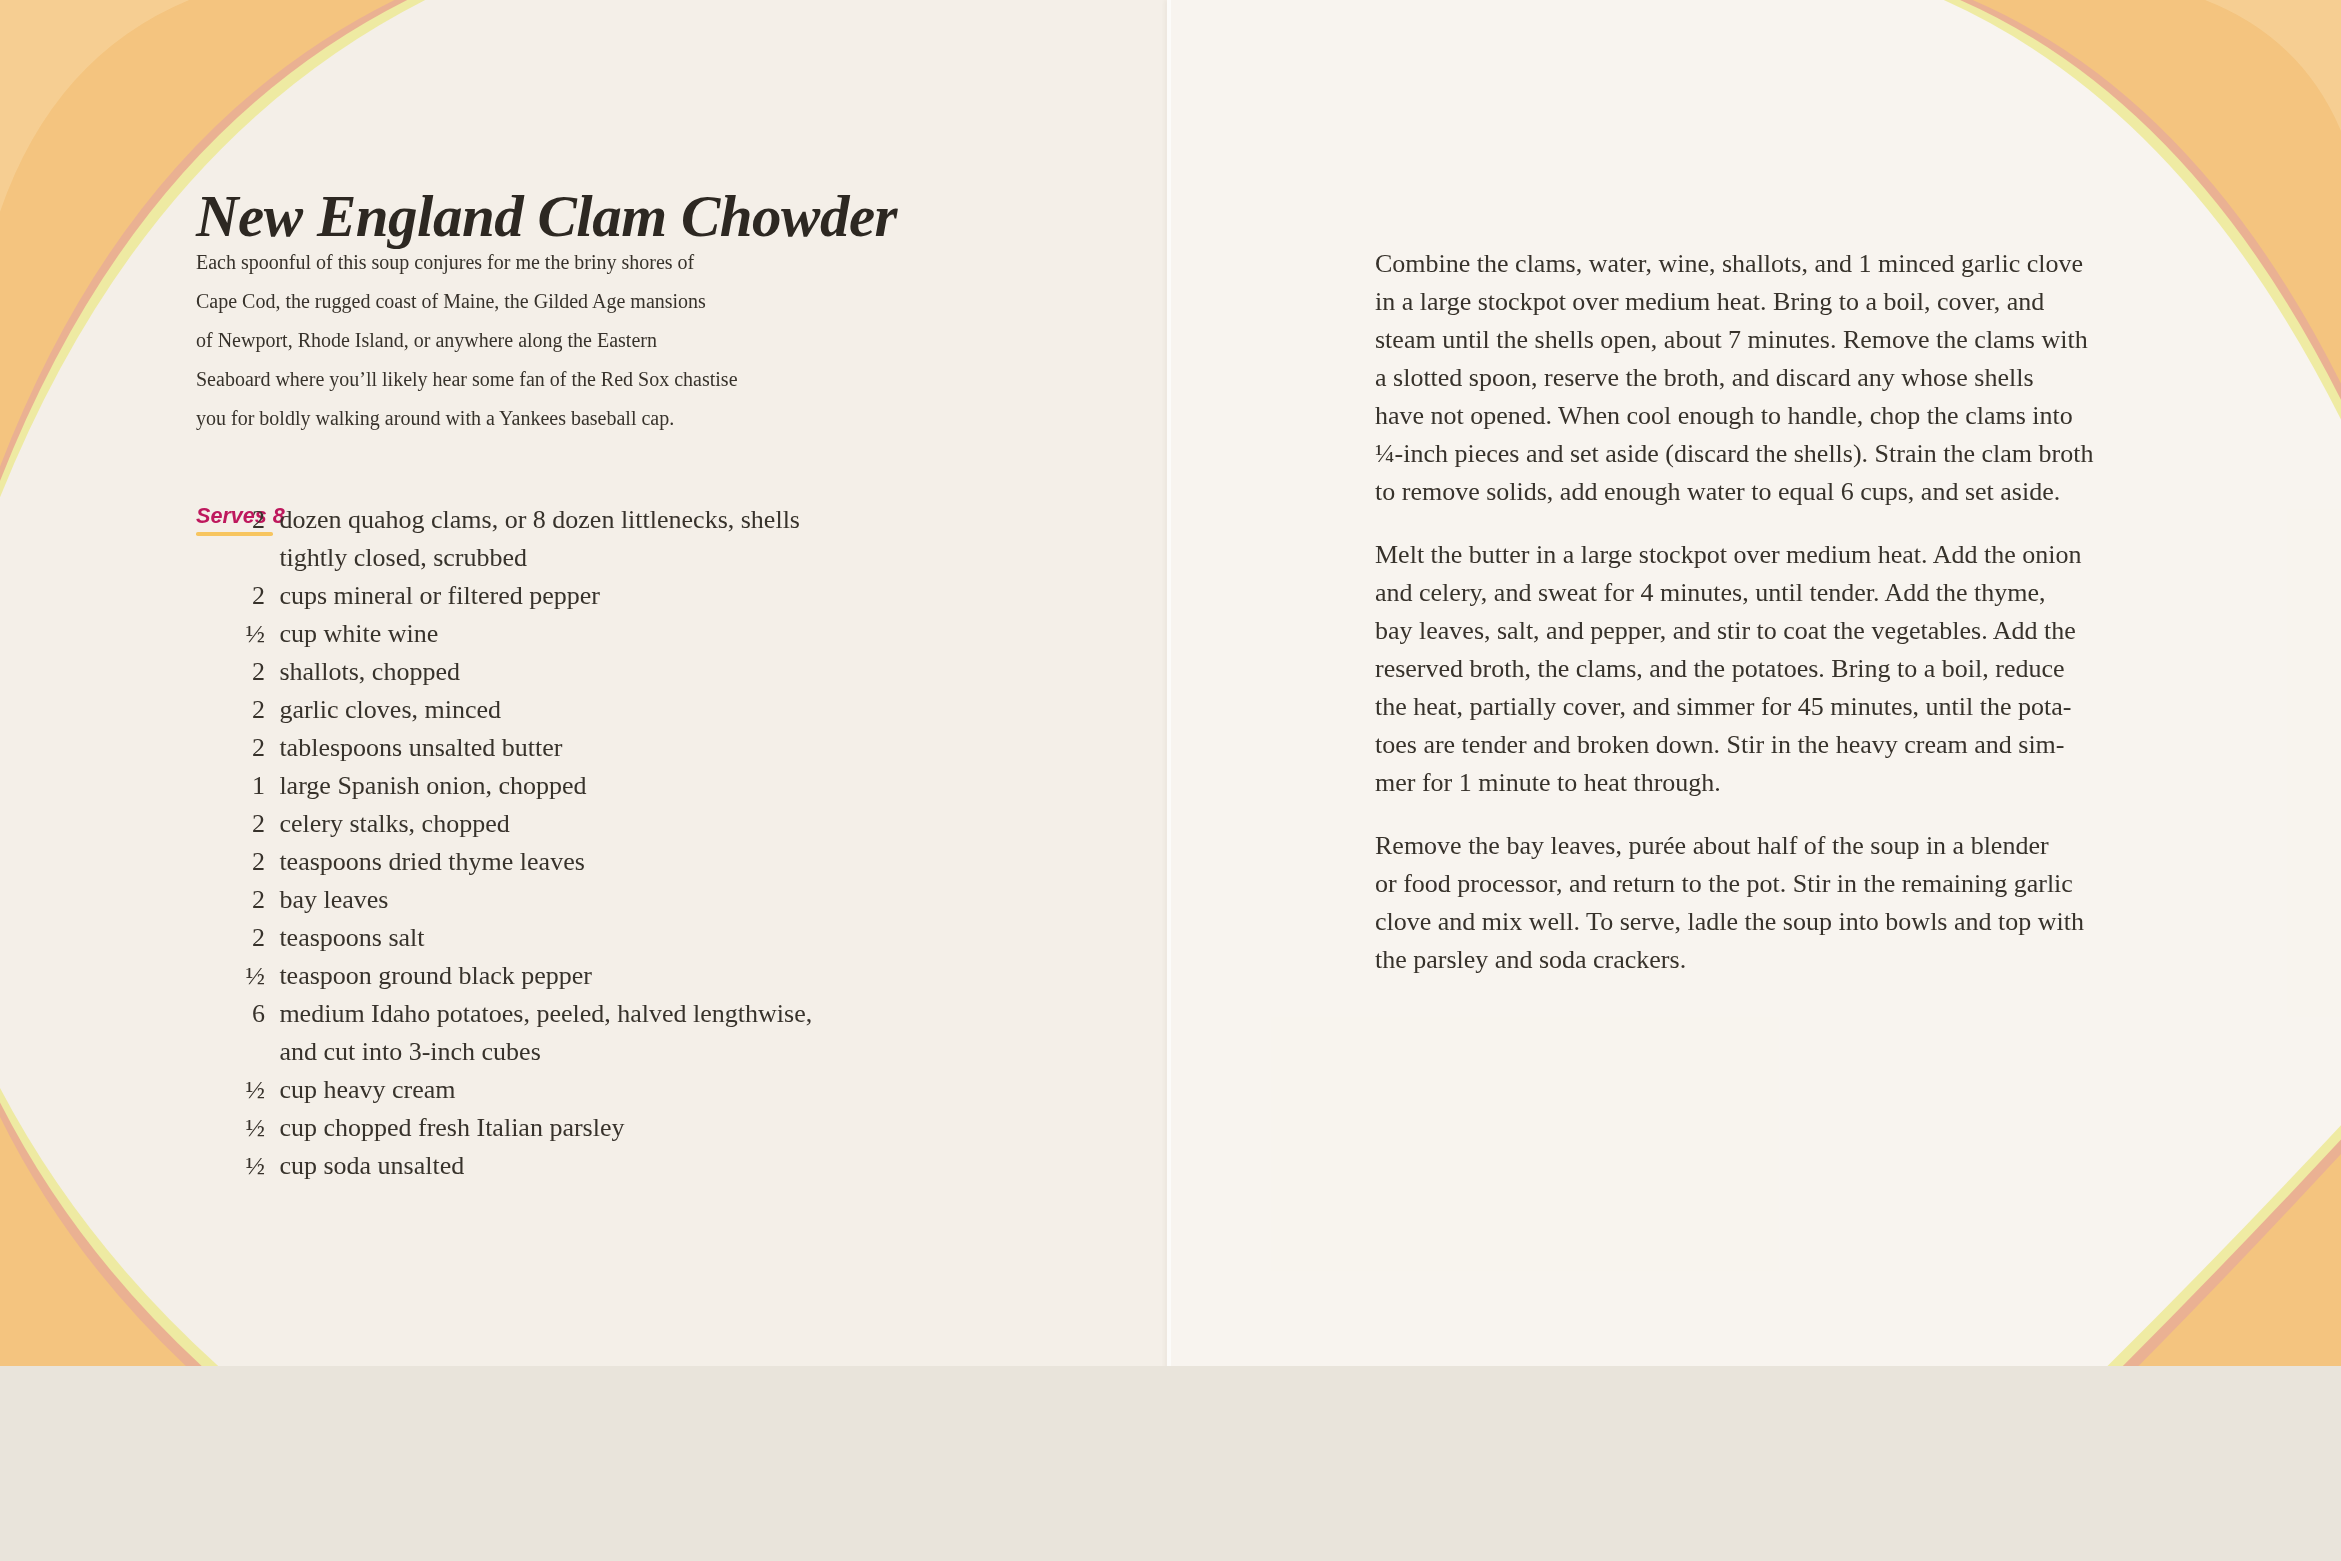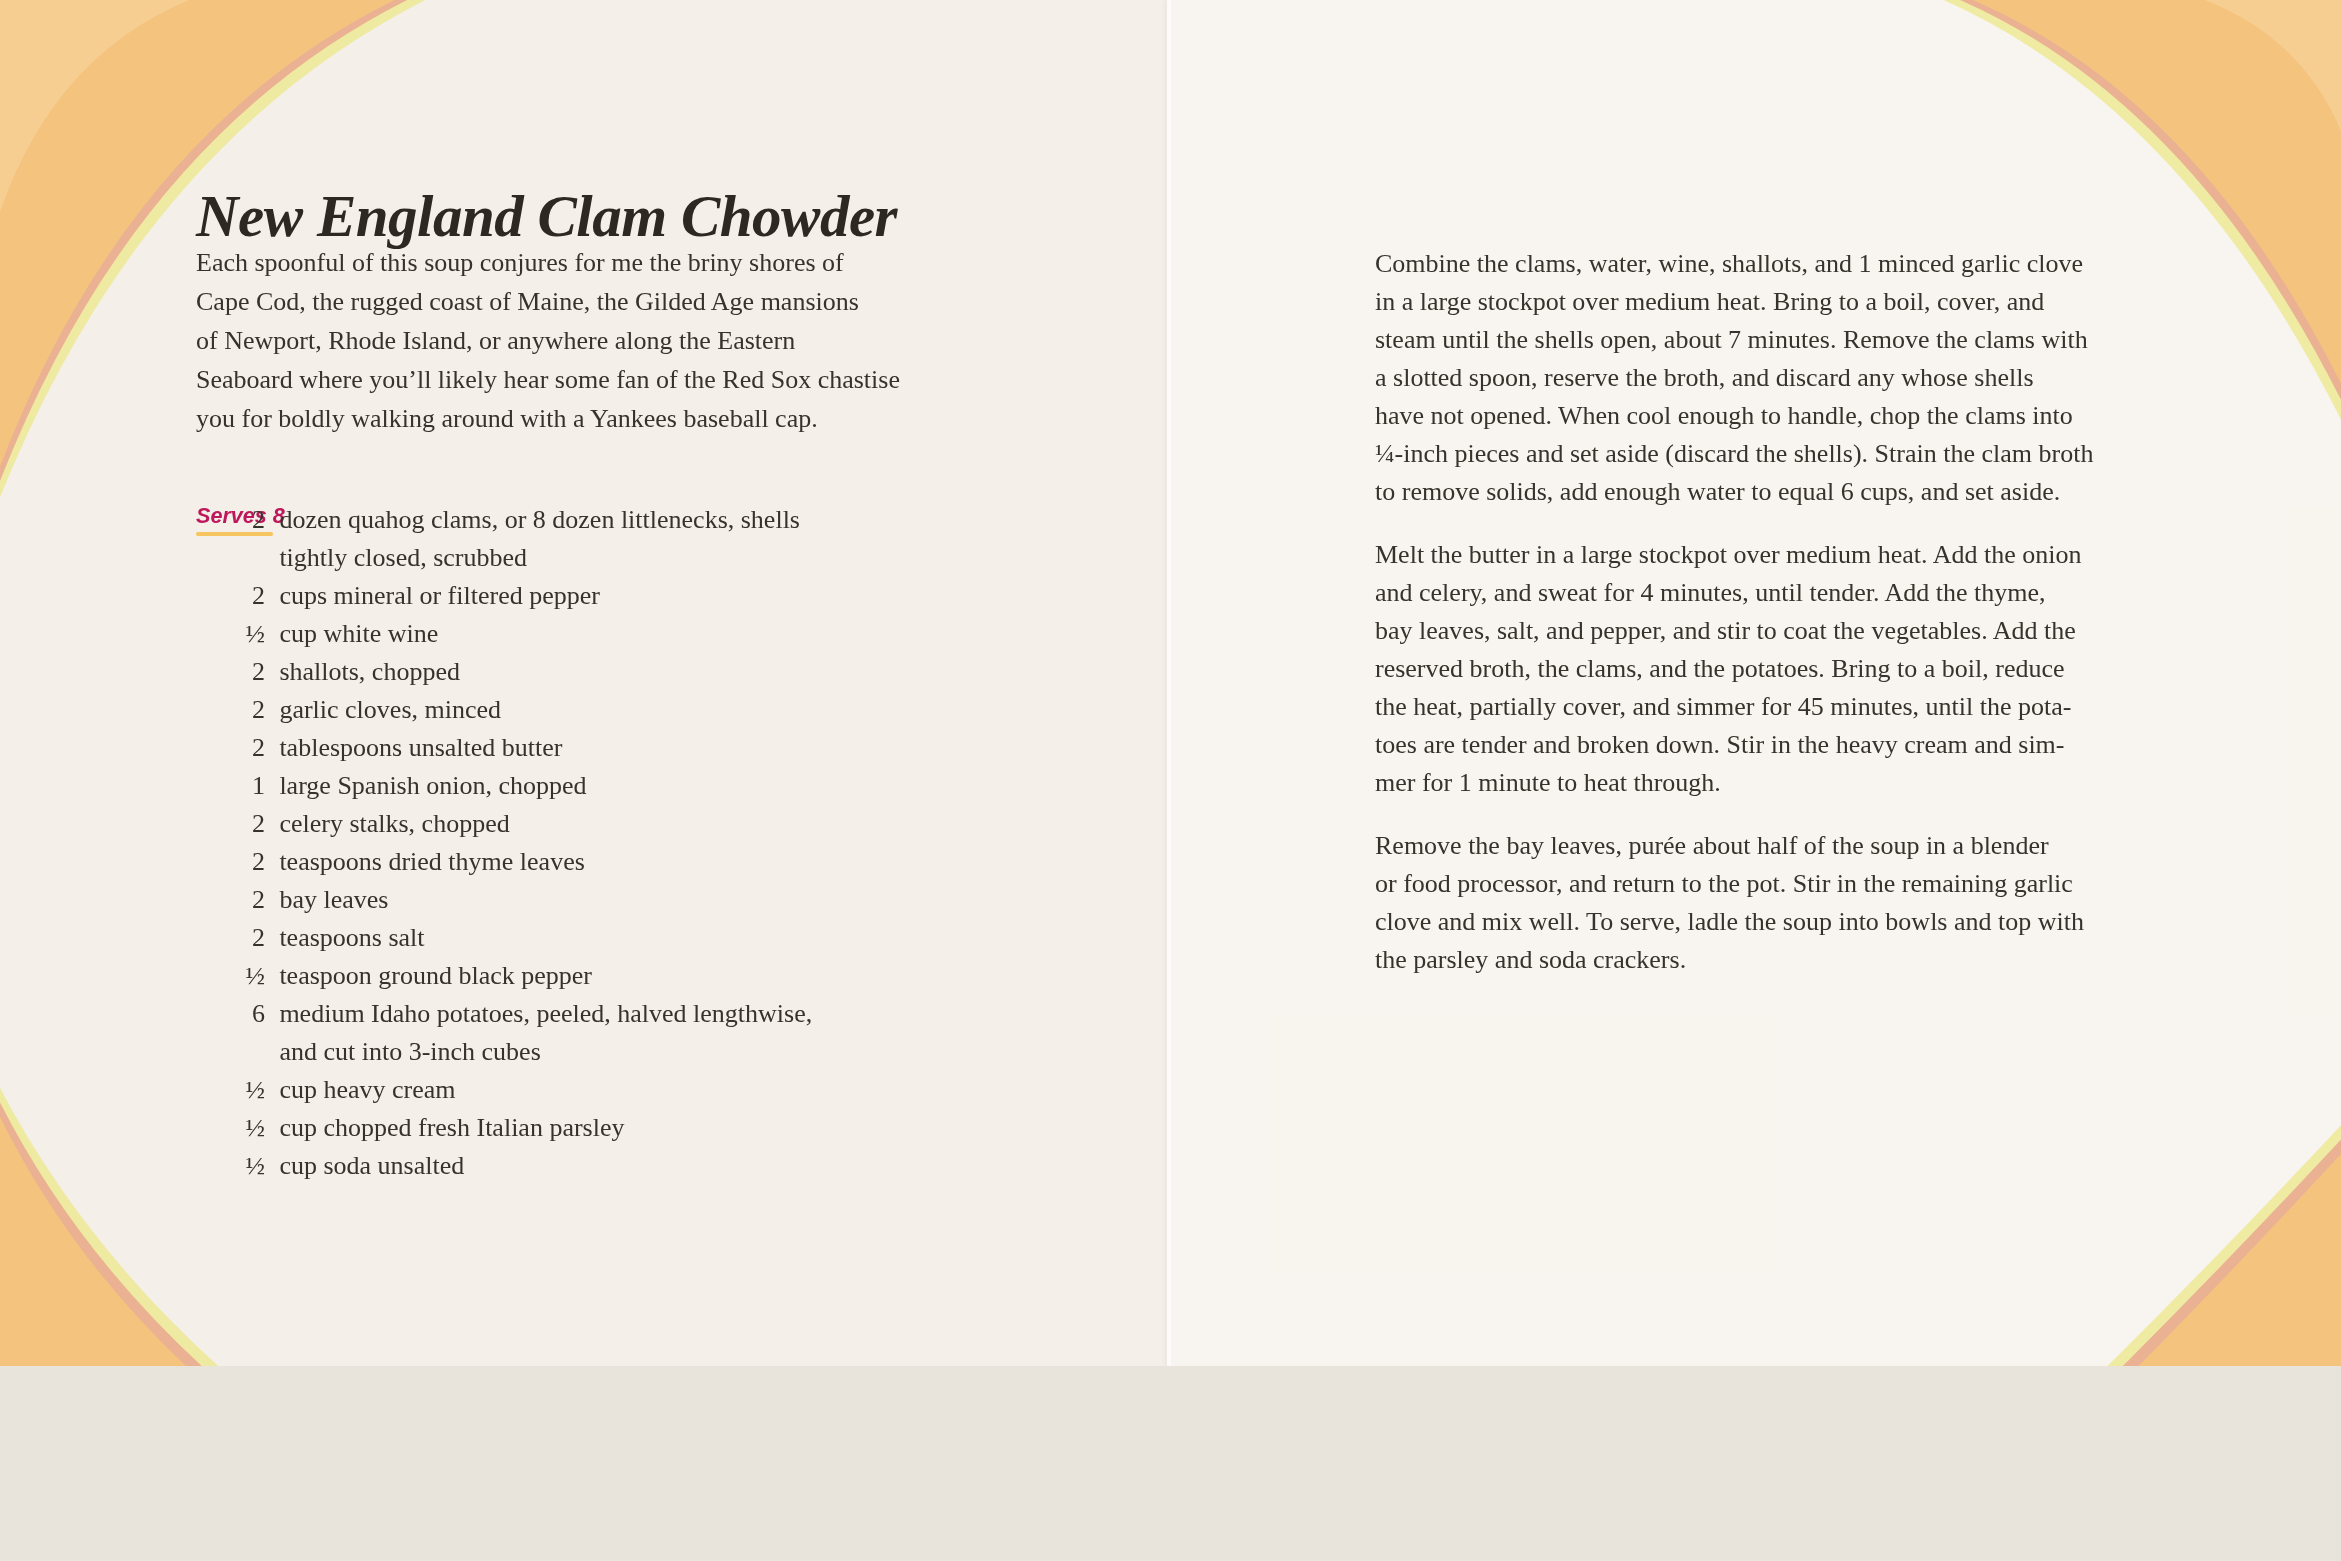--- a/index.html
+++ b/index.html
@@ -27,21 +27,21 @@
   }
 
   
   .recipe-title{
     position:absolute;left:196px;top:144px;
     font-size:59px;line-height:1.1;font-style:italic;
     color:#2d2822;letter-spacing:-0.5px;white-space:nowrap;
   }
   .intro{
     position:absolute;left:196px;top:243px;width:829px;
-    font-size:26px;line-height:39px;white-space:pre-line;
+    font-size:20px;line-height:39px;white-space:pre-line;
   }
   .serves{position:absolute;left:196px;top:456px;}
   .serves-label{
     font-family:"Liberation Sans","DejaVu Sans",sans-serif;
     font-weight:bold;font-style:italic;font-size:21.6px;color:#be185d;
     display:block;line-height:25px;margin-top:47px;
   }
   .serves-rule{width:77px;height:4.5px;margin-top:3.6px;border-radius:1.8px;}
   .ingredients{position:absolute;left:196px;top:501px;width:901px;}
   .ing-row{display:flex;align-items:flex-start;font-size:26px;line-height:38px;}

